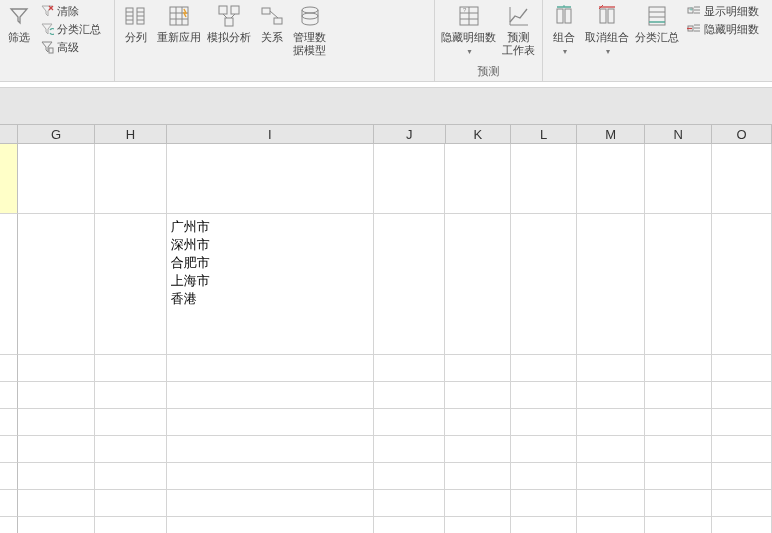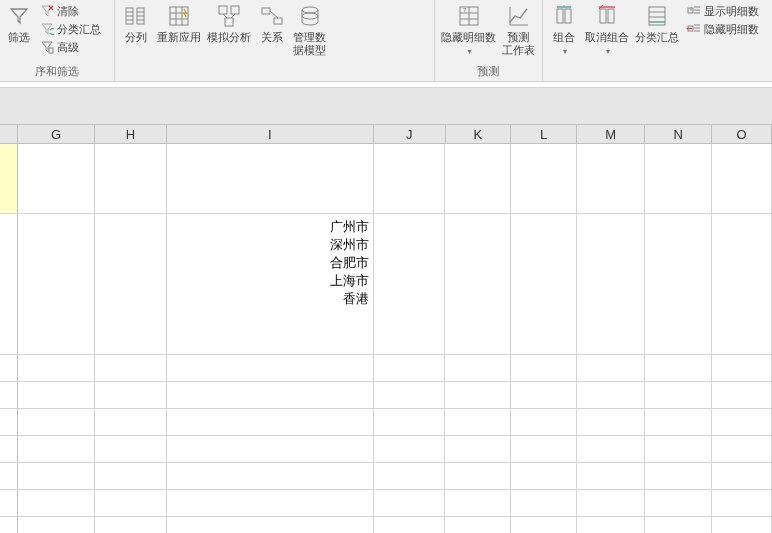--- a/index.html
+++ b/index.html
@@ -120,21 +120,20 @@
       line-height: 19px;
       background: #e6e6e6;
     }
     .grid {
       background: #fff;
       position: relative;
     }
     .row {
       display: flex;
       height: 27px;
-      text-align: right;
     }
     .cell {
       border-right: 1px solid #d4d4d4;
       border-bottom: 1px solid #d4d4d4;
       font-size: 13px;
       color: #000;
       line-height: 18px;
       padding: 2px 4px;
       overflow: hidden;
       background: #fff;
@@ -189,21 +188,20 @@
           <span class="icon">
             <svg width="14" height="14" viewBox="0 0 14 14">
                 <path d="M2 2 L12 2 L8 7 L8 12 L6 10 L6 7 Z" fill="none" stroke="#888" stroke-width="1"></path>
                 <rect x="9" y="8" width="4" height="5" fill="none" stroke="#888" stroke-width="1"></rect>
               </svg>
           </span>
           <span>高级</span>
         </div>
       </div>
     </div>
-    <div class="section-label">序和筛选</div>
   </div>
 
   <div class="ribbon-section" style="width:320px">
     <div class="ribbon-buttons">
       <div class="rbtn-lg">
         <span class="icon">
           <svg width="24" height="24" viewBox="0 0 24 24">
               <rect x="2" y="4" width="7" height="16" fill="none" stroke="#888" stroke-width="1"></rect>
               <rect x="13" y="4" width="7" height="16" fill="none" stroke="#888" stroke-width="1"></rect>
               <line x1="2" y1="8" x2="9" y2="8" stroke="#888"></line>

